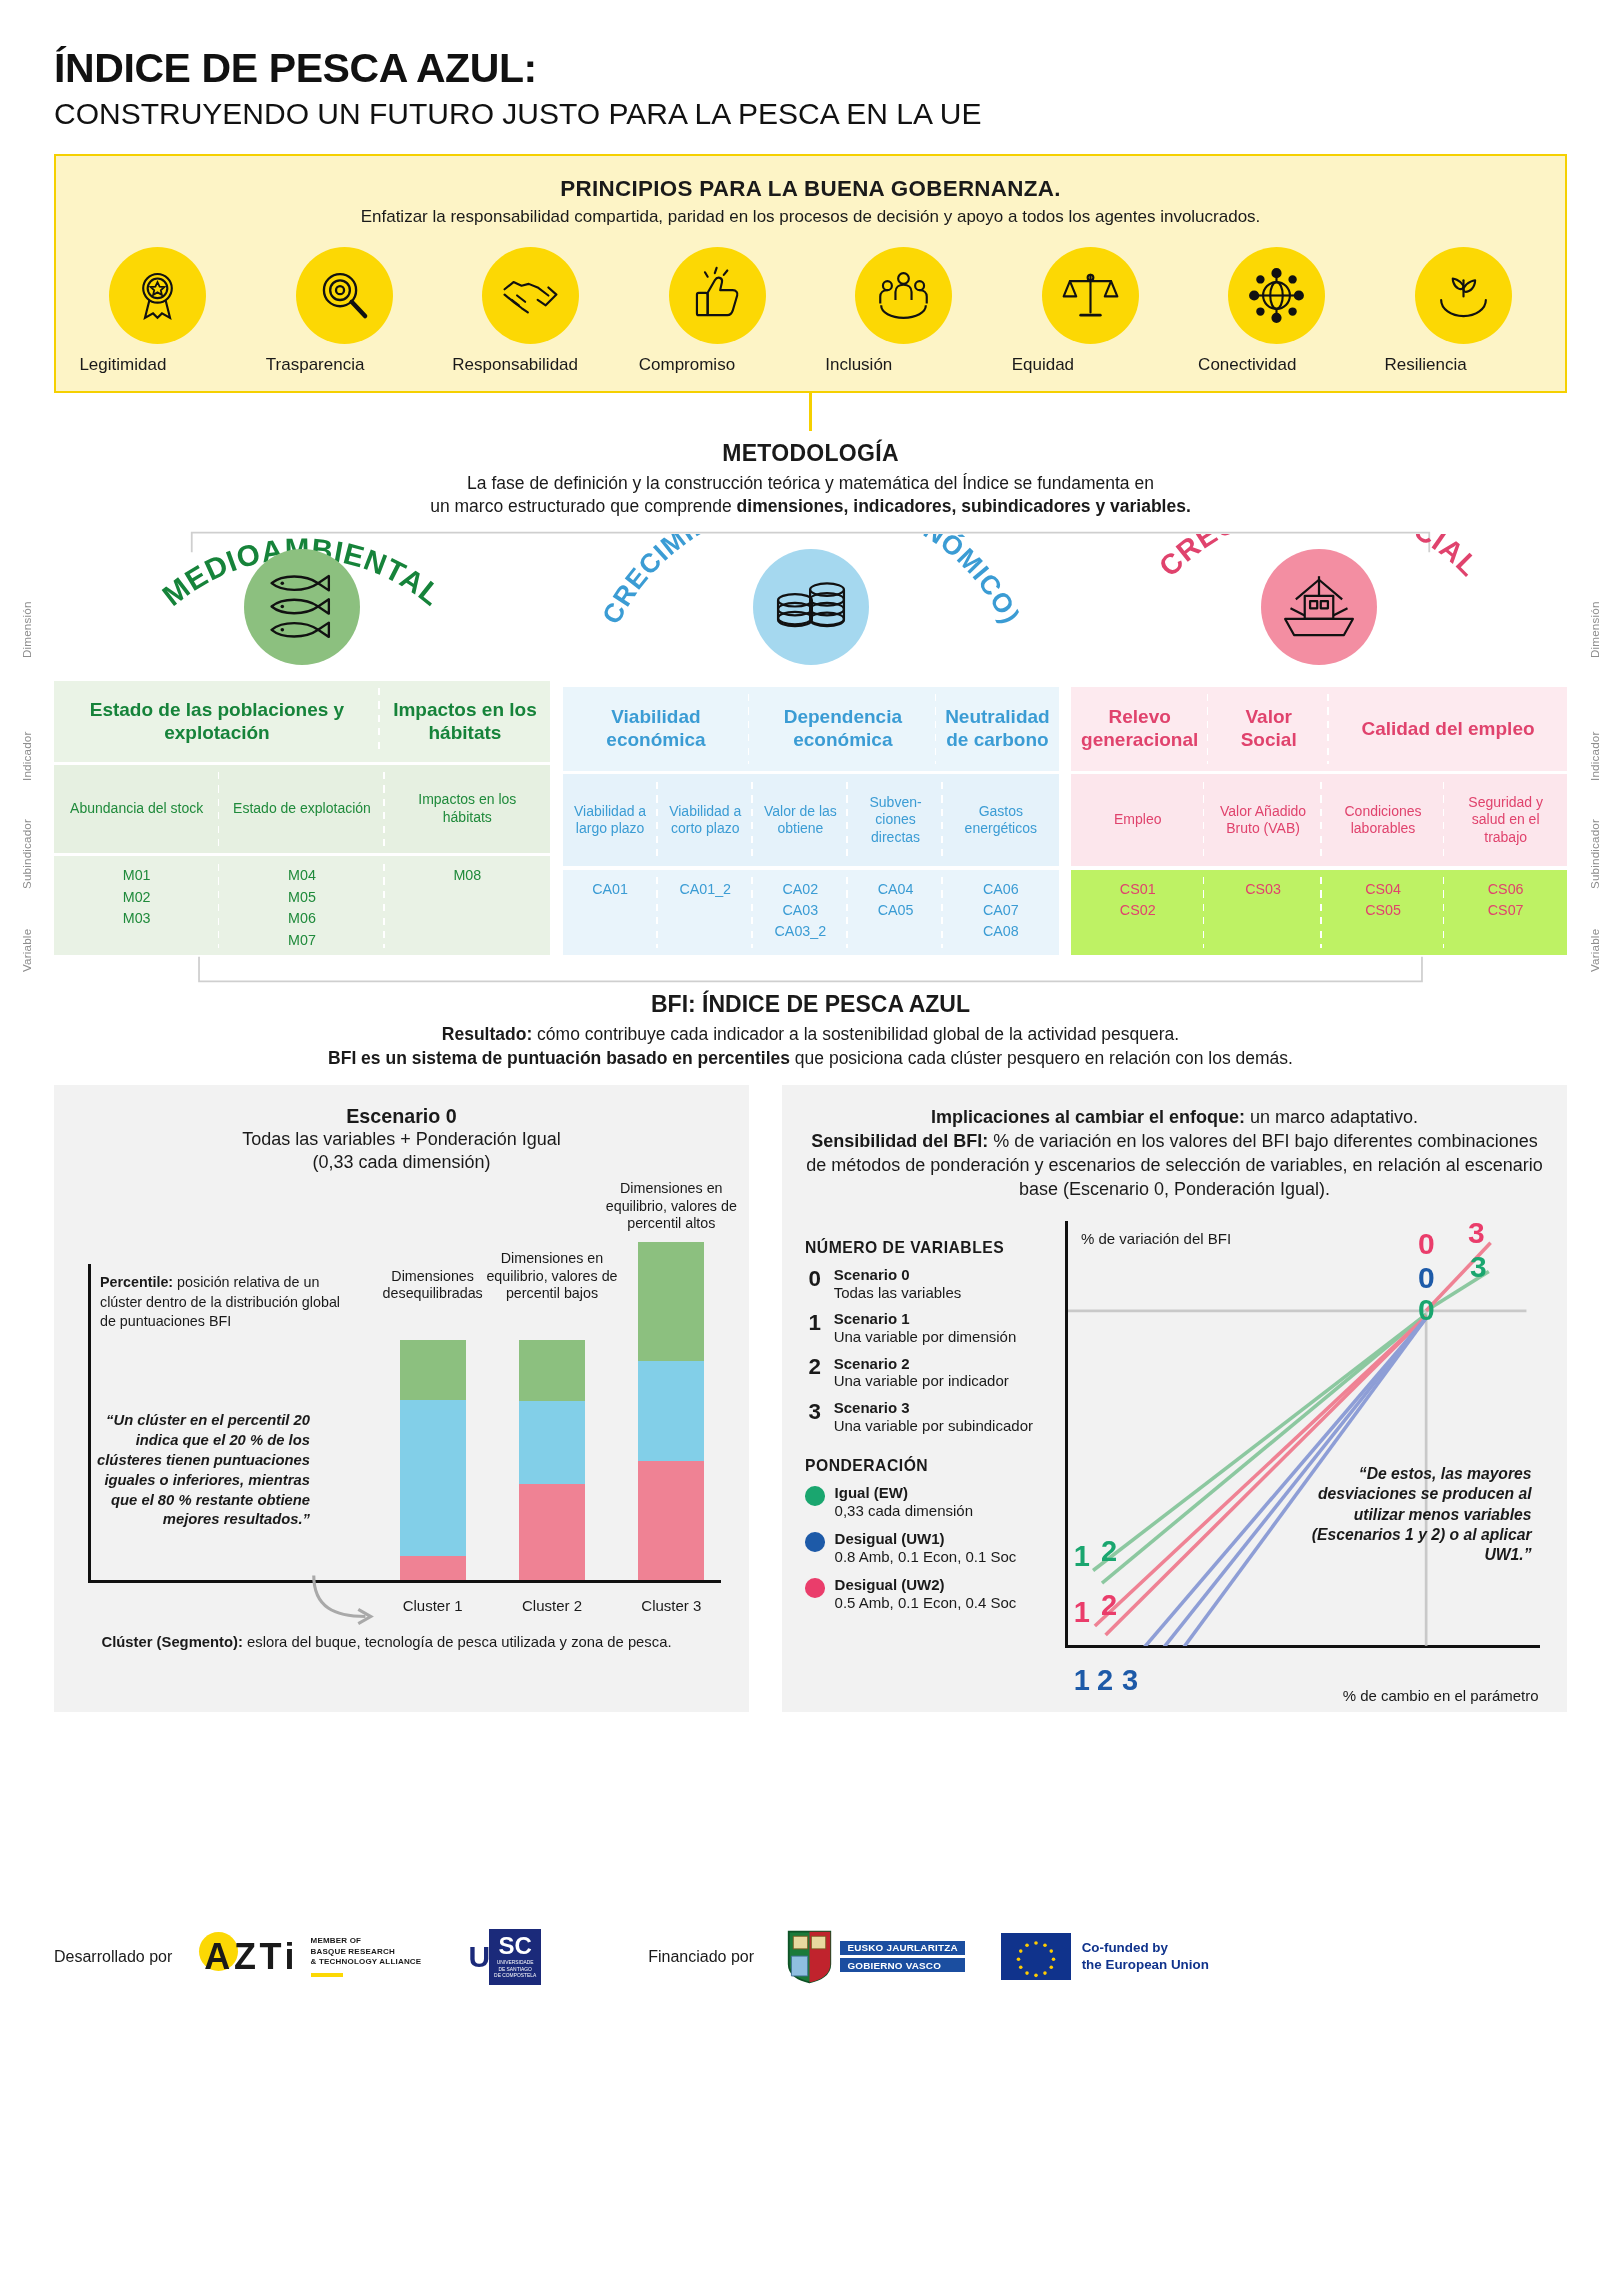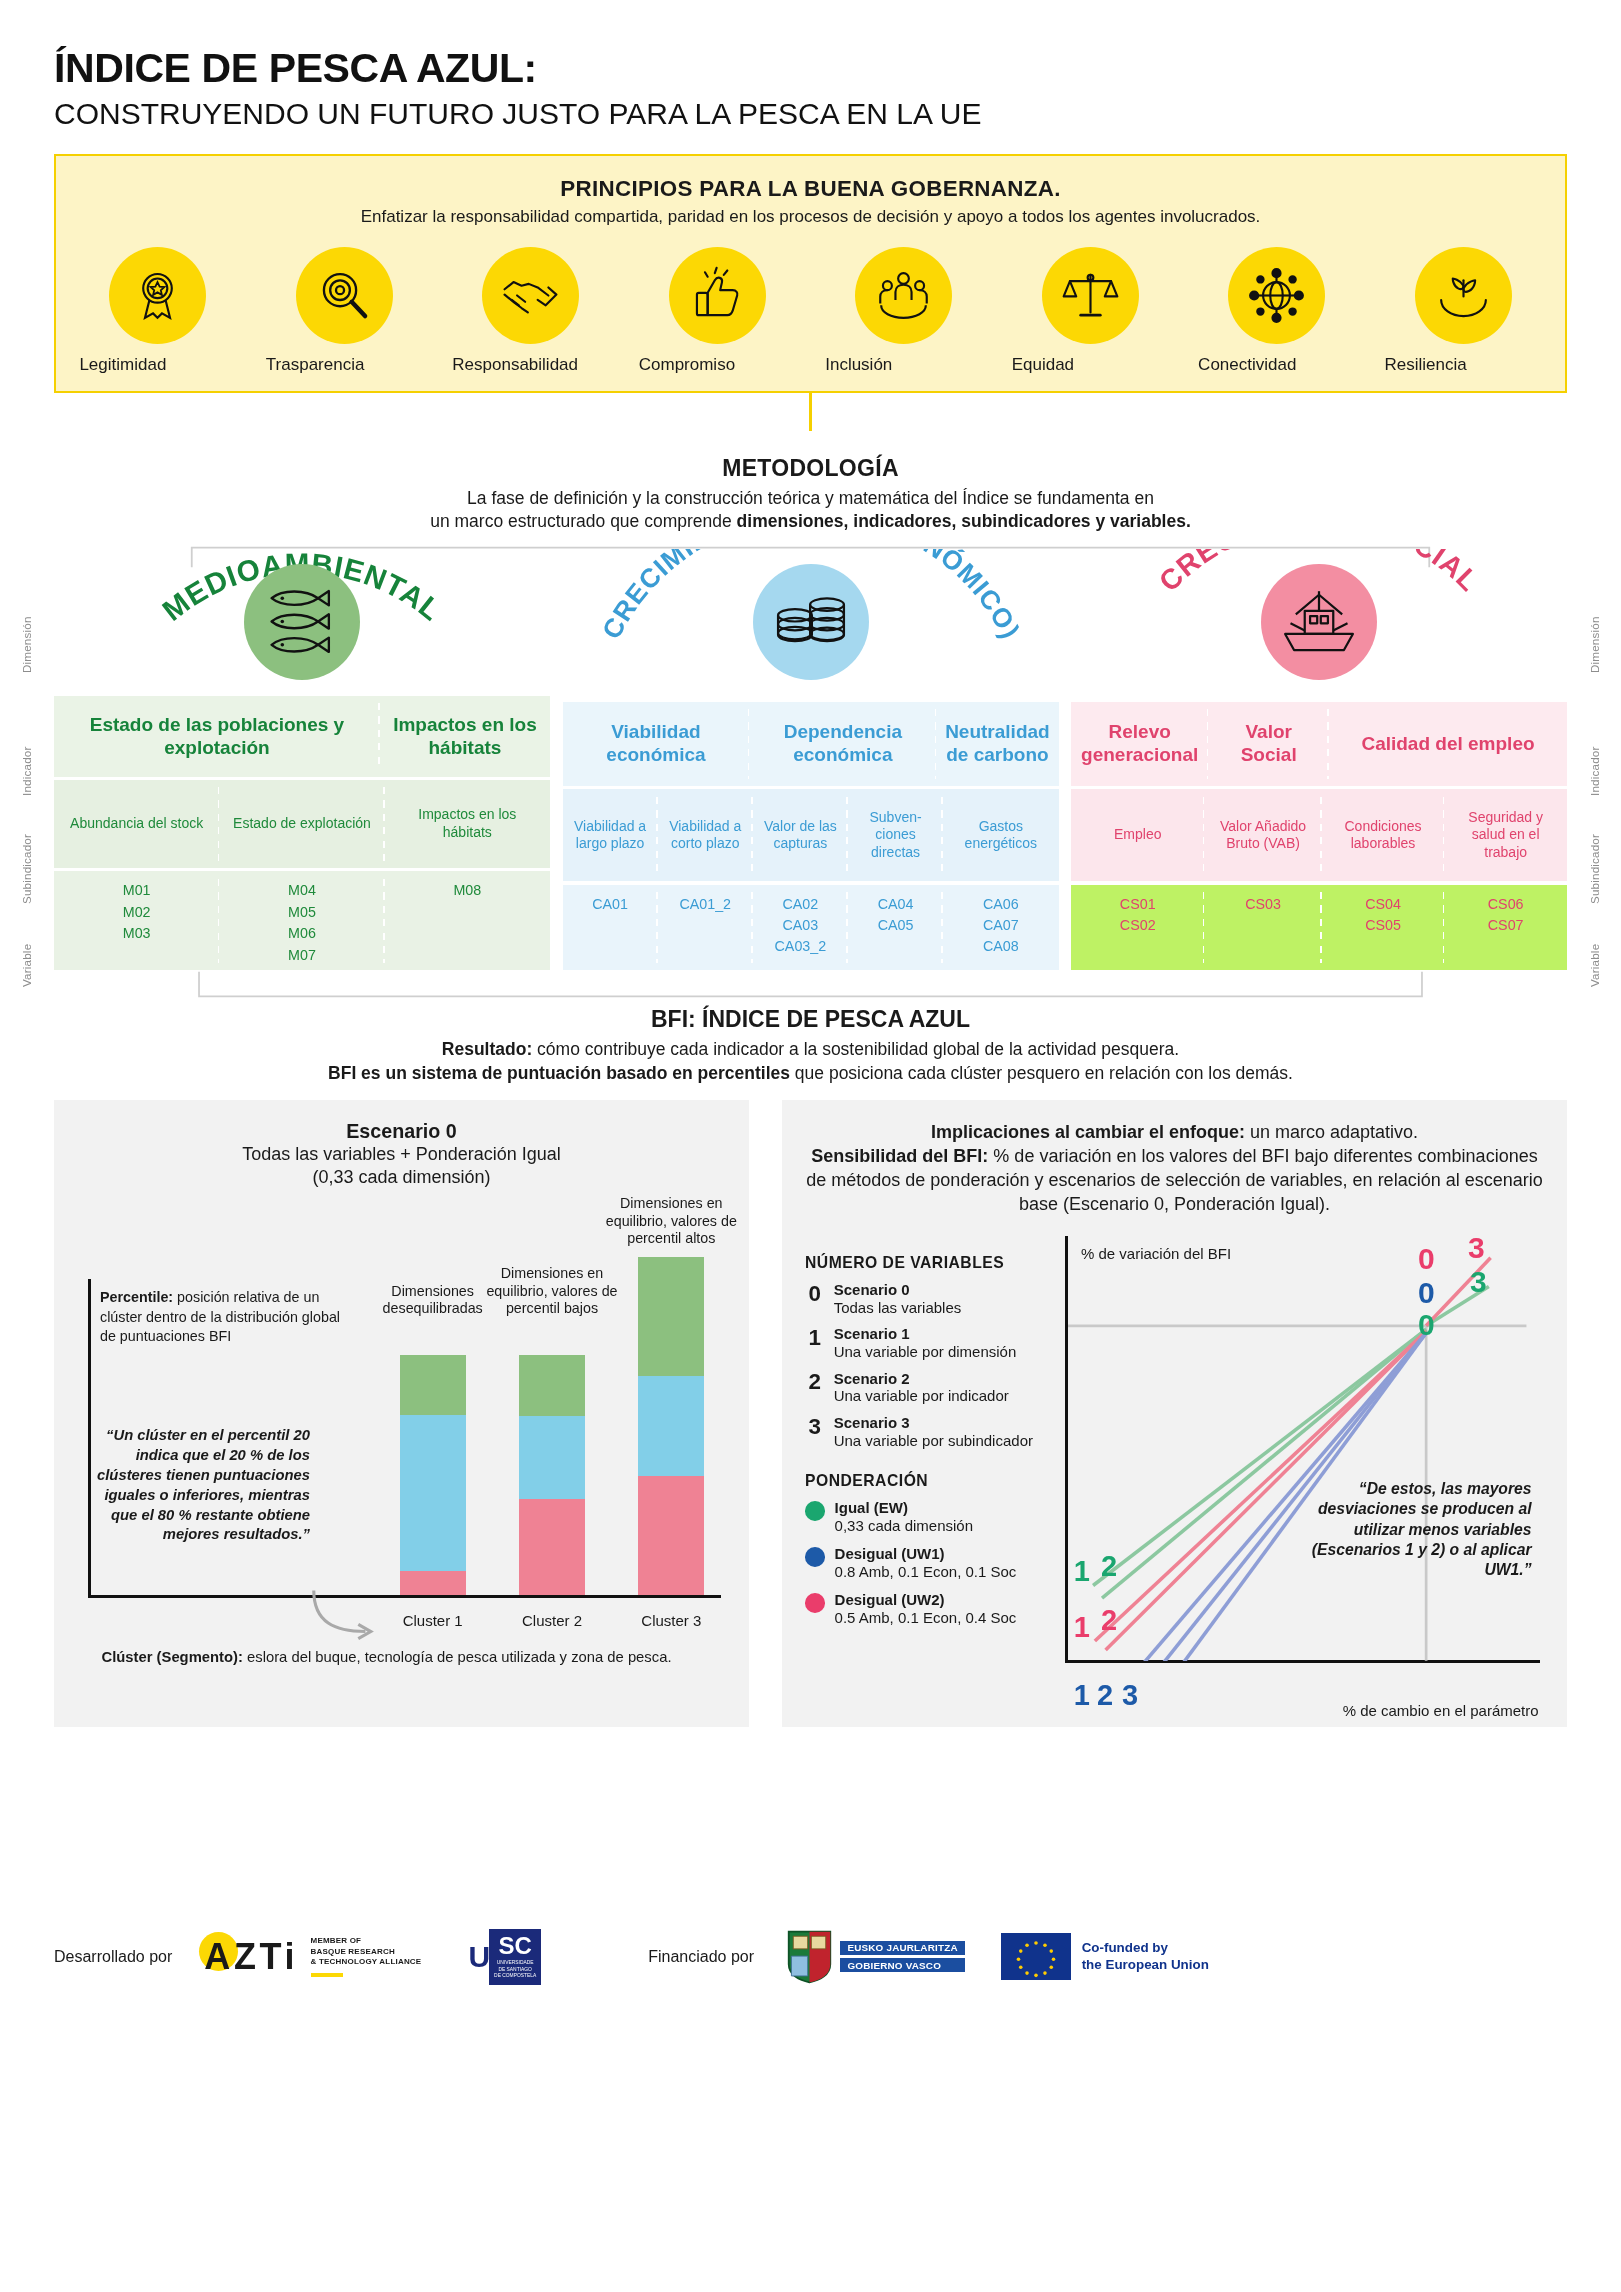--- a/index.html
+++ b/index.html
@@ -42,21 +42,21 @@
     width: 97px; height: 97px; border-radius: 50%;
     background: #fcd804; margin: 0 auto;
     display: flex; align-items: center; justify-content: center;
   }
   .gov-label { font-size: 17px; margin-top: 10.7px; font-weight: 300; }
 
   
   .connector-v { width: 2.7px; background: #f5d000; margin: 0 auto; }
 
   
-  .meth-title { text-align: center; font-size: 23px; font-weight: bold; margin-top: 24px; letter-spacing: 0.3px;}
+  .meth-title { text-align: center; font-size: 23px; font-weight: bold; margin-top: 9px; letter-spacing: 0.3px;}
   .meth-sub { text-align: center; font-size: 17.5px; margin-top: 5.4px; line-height: 1.32; font-weight: 300;}
   .meth-sub b { font-weight: bold; }
 
   
   .matrix-wrap { position: relative; margin-top: 16px; height: 421px; }
   .axis-label {
     position: absolute; font-size: 11.6px; color: #8d8d8d;
     writing-mode: vertical-rl; transform: rotate(180deg);
     text-align: center; letter-spacing: 0.2px;
   }
@@ -439,21 +439,21 @@
         </div>
         <div class="row-ind">
           <div class="cell cell-ind dashed-r" style="flex:2">Viabilidad económica</div>
           <div class="cell cell-ind dashed-r" style="flex:2">Dependencia económica</div>
           <div class="cell cell-ind" style="flex:1.25">Neutralidad de carbono</div>
         </div>
         <div class="row-sep"></div>
         <div class="row-sub">
           <div class="cell cell-sub dashed-r">Viabilidad a largo plazo</div>
           <div class="cell cell-sub dashed-r">Viabilidad a corto plazo</div>
-          <div class="cell cell-sub dashed-r">Valor de las capturas</div>
+          <div class="cell cell-sub dashed-r">Valor de las obtiene</div>
           <div class="cell cell-sub dashed-r">Subven- ciones directas</div>
           <div class="cell cell-sub" style="flex:1.25">Gastos energéticos</div>
         </div>
         <div class="row-sep"></div>
         <div class="row-var">
           <div class="cell cell-var dashed-r">
               <div class="var-list">
                 <span>CA01</span>
               </div>
             </div>

